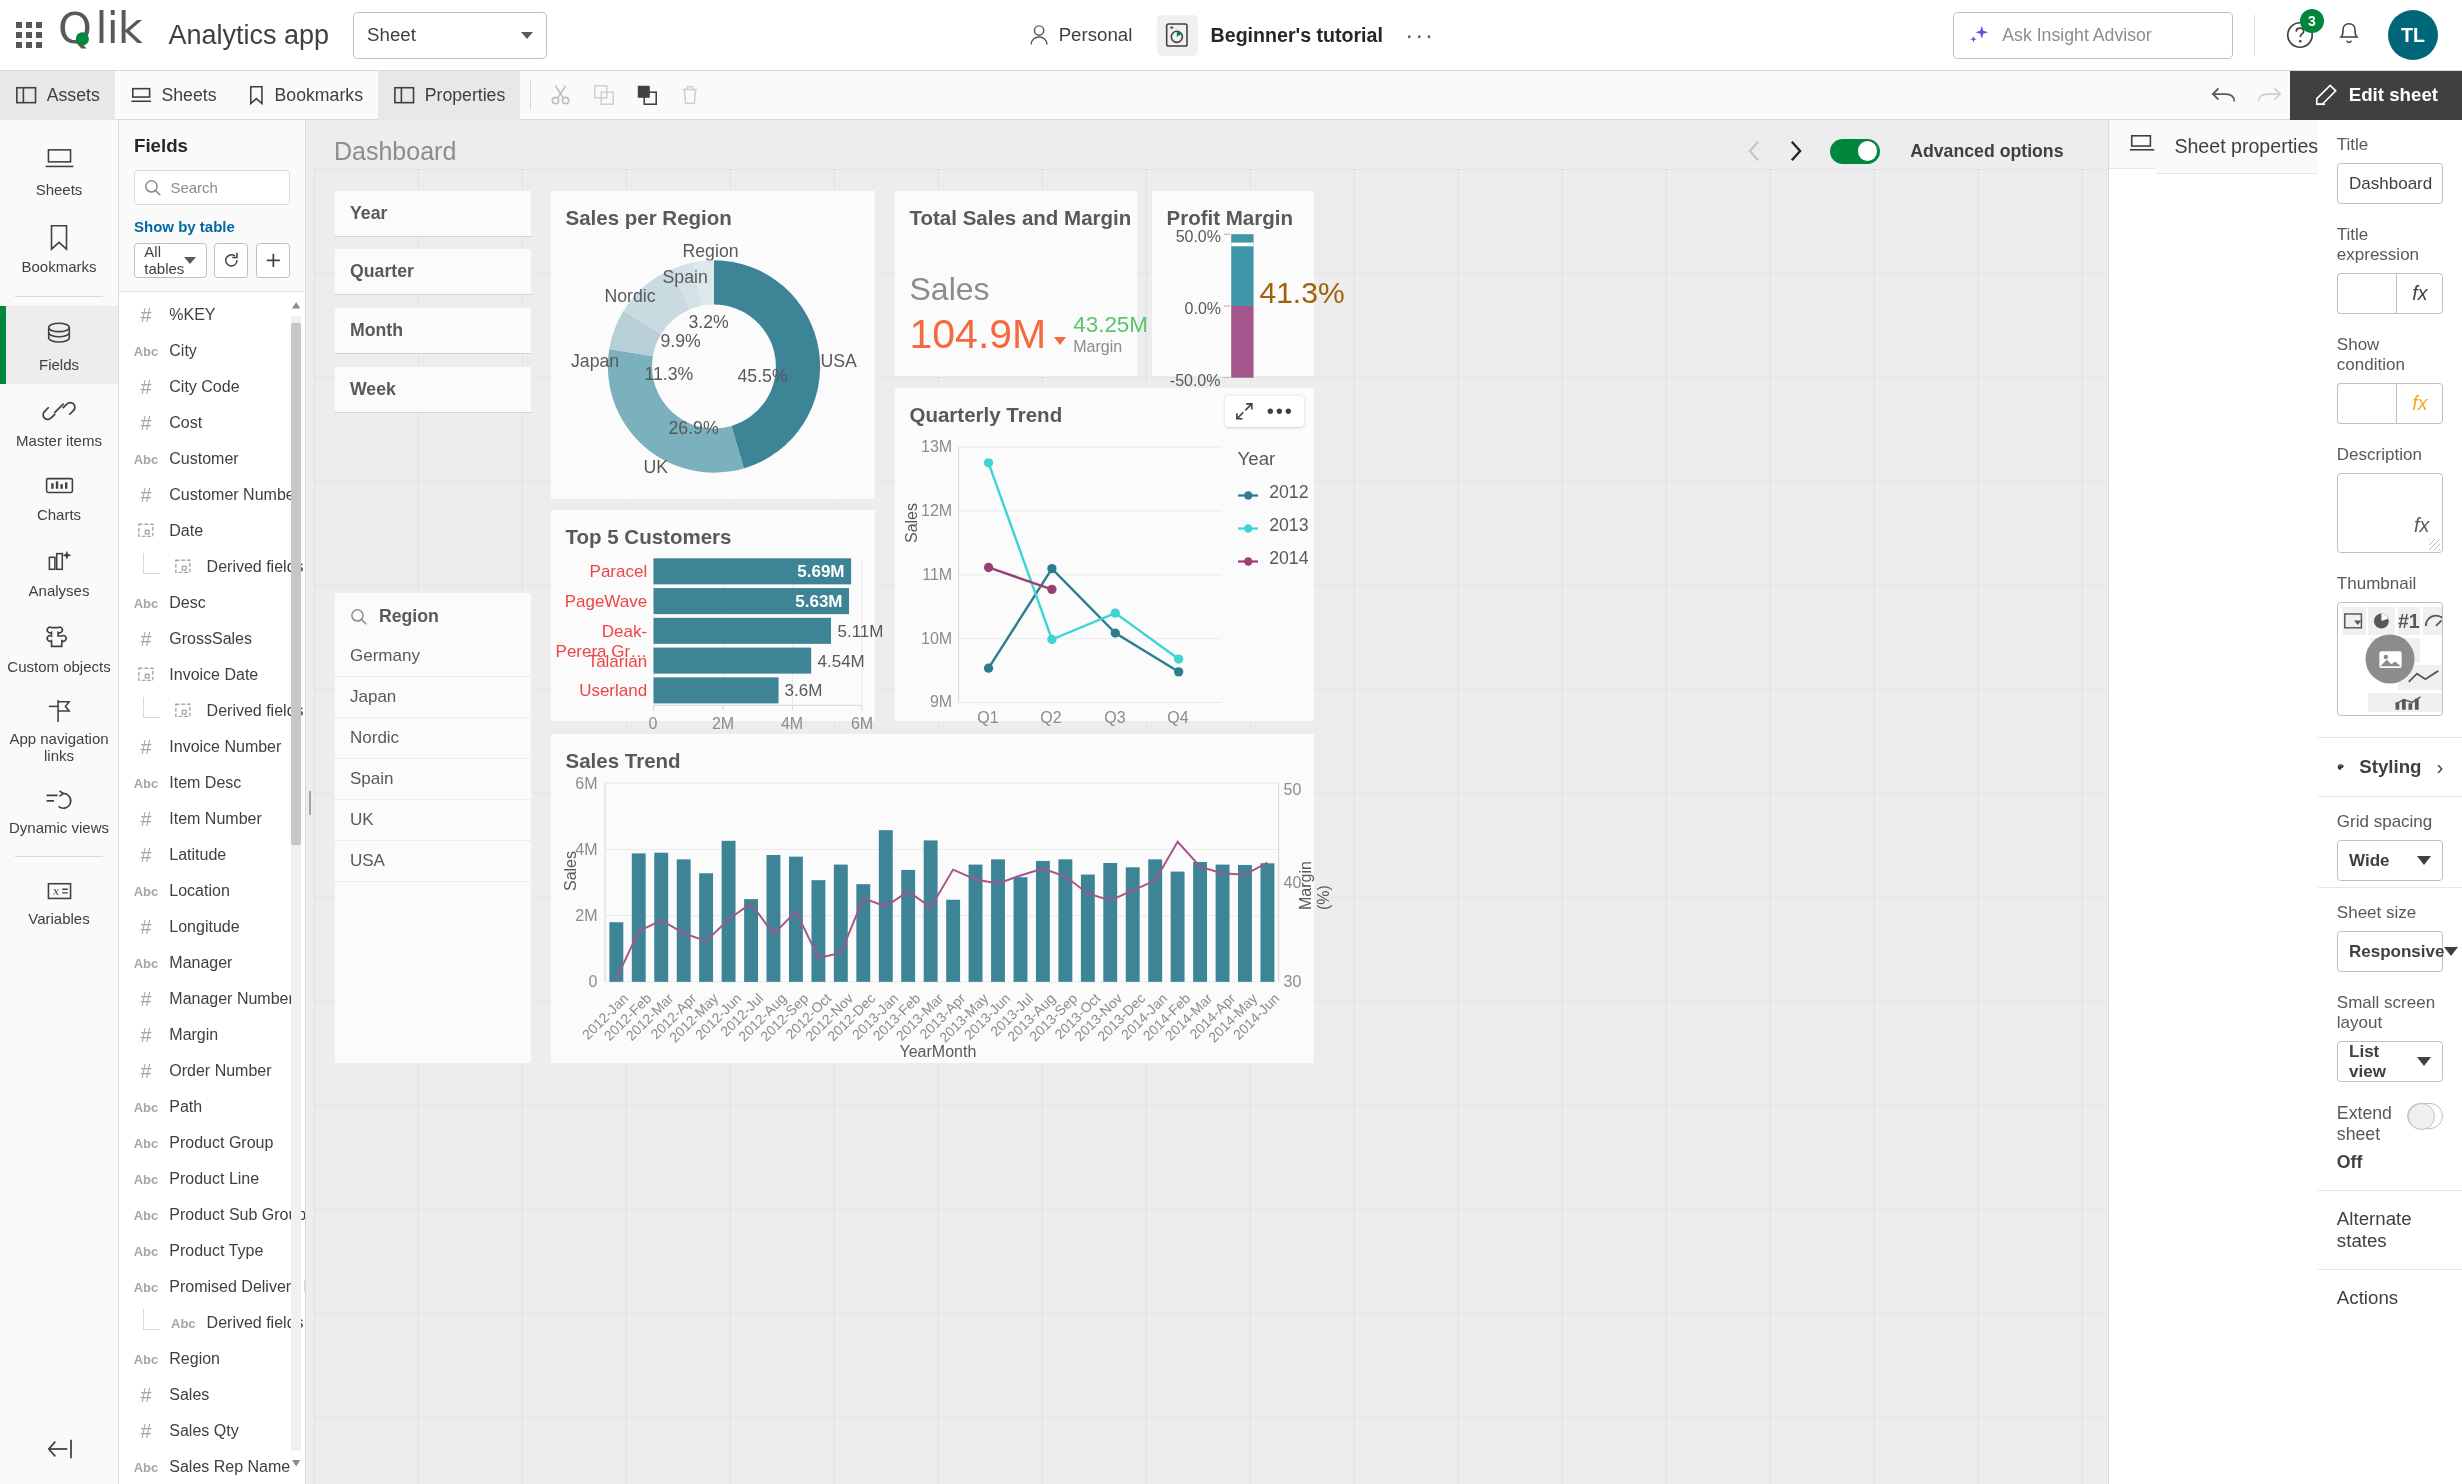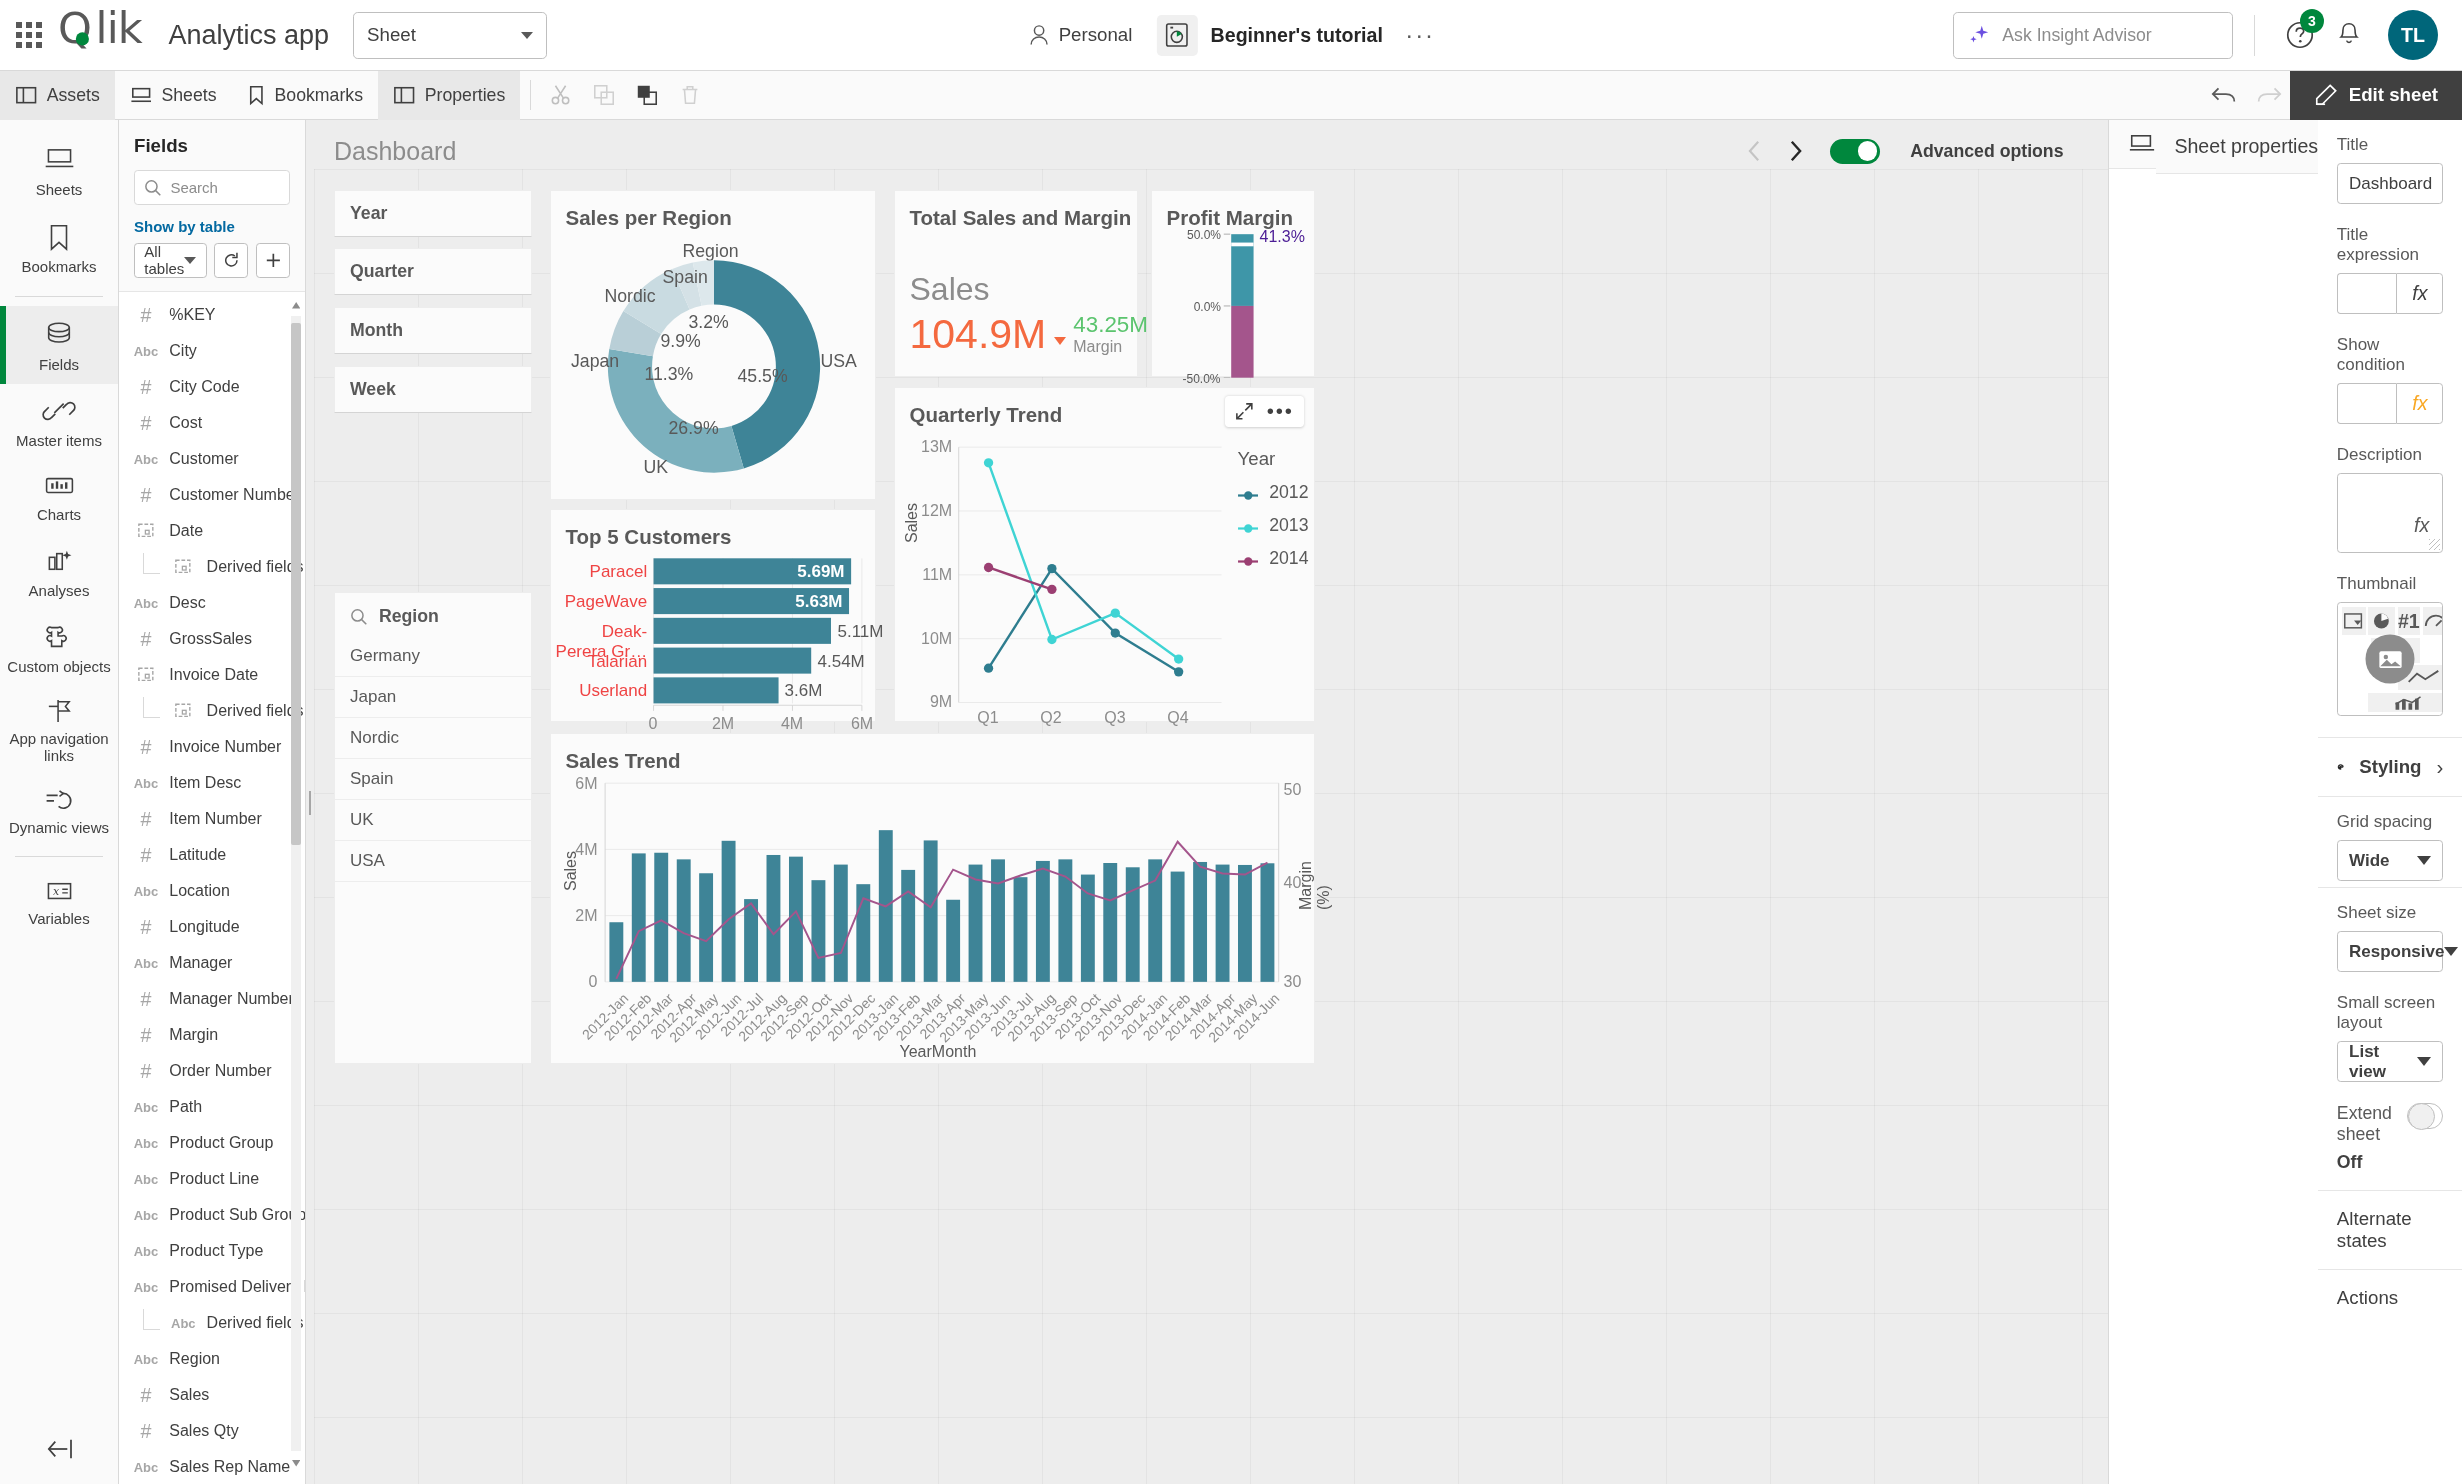--- a/index.html
+++ b/index.html
@@ -145,22 +145,22 @@
   .donut-lbl { position: absolute; font-size: 17.7px; color: #595959; }
   .donut-pct { position: absolute; font-size: 17.7px; color: #595959; }
 
   
   .kpi-sales-lbl { font-size: 32px; color: #8c8c8c; }
   .kpi-val { font-size: 41px; color: #f4693f; }
   .kpi-sec { font-size: 22.4px; color: #5bc46e; }
   .kpi-sec-lbl { font-size: 16px; color: #8c8c8c; }
 
   
-  .bullet-ax { position: absolute; font-size: 12px; color: #595959; text-align: right; }
-  .bullet-val { position: absolute; font-size: 16px; color: #4c1d95; }
+  .bullet-ax { position: absolute; font-size: 16px; color: #595959; text-align: right; }
+  .bullet-val { position: absolute; font-size: 30px; color: #a16207; margin-top: 48px; }
 
   
   .ax-lbl { position: absolute; font-size: 16px; color: #8c8c8c; }
   .ax-title { position: absolute; font-size: 16px; color: #595959; }
   .legend-title { font-size: 18.7px; color: #595959; }
   .legend-item { display: flex; align-items: center; gap: 11.2px; font-size: 17.7px; color: #595959; margin-top: 12px; cursor:pointer;}
   .legend-mark { width: 20.5px; height: 13px; position: relative; }
   .obj-tools { position: absolute; right: 9.3px; top: 7.5px; display: flex; align-items: center; gap: 13px;
     background: #fff; border-radius: 3.7px; padding: 6.5px 10.3px; box-shadow: 0 0.9px 2.8px rgba(0,0,0,.18); }
 

